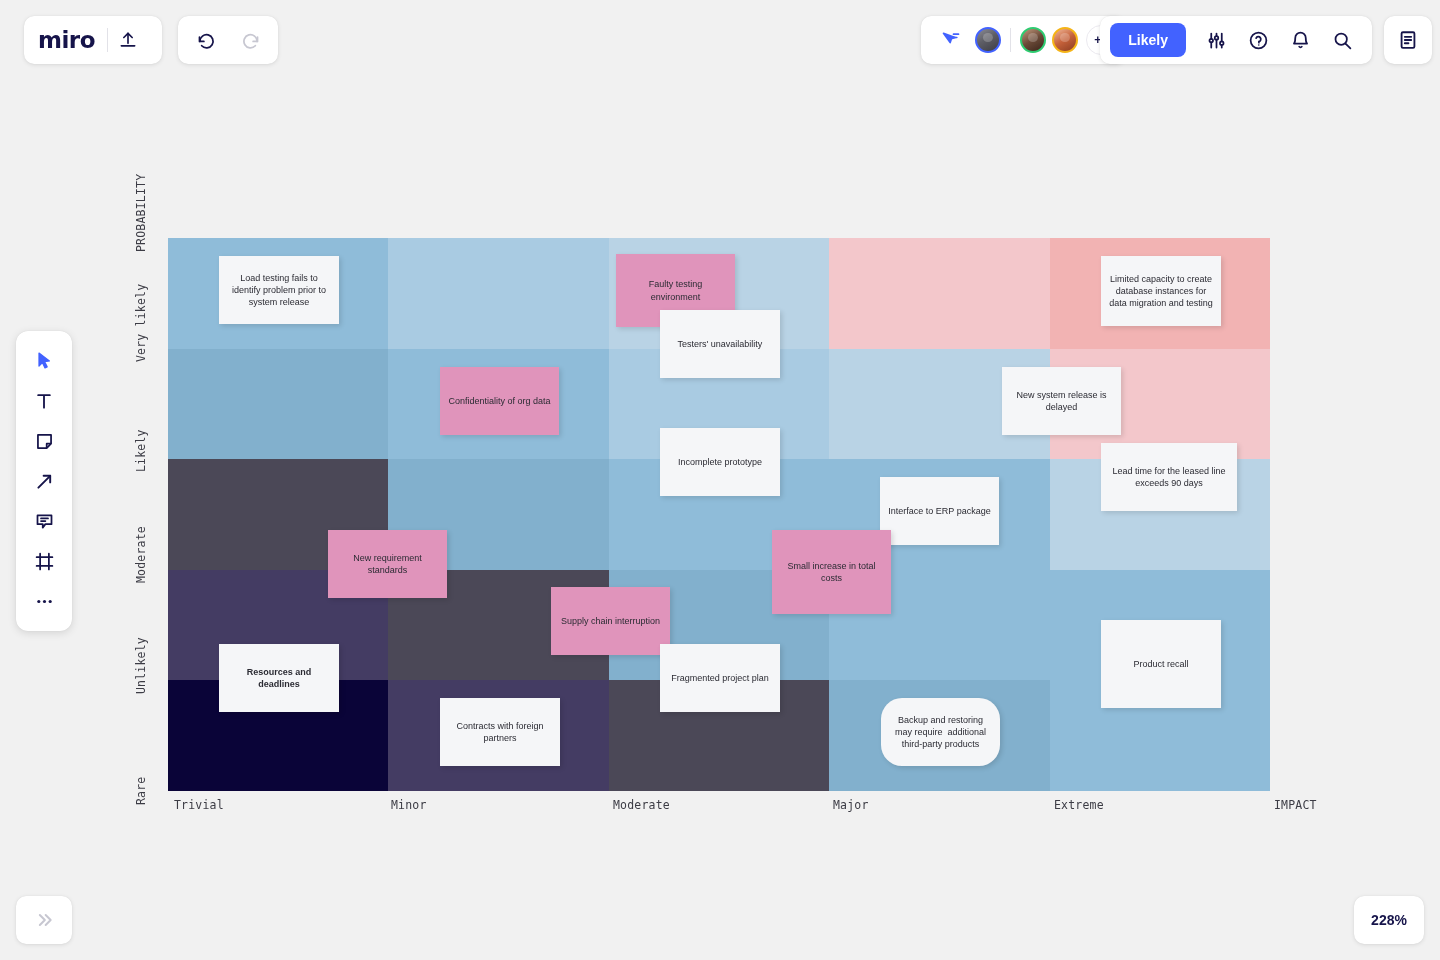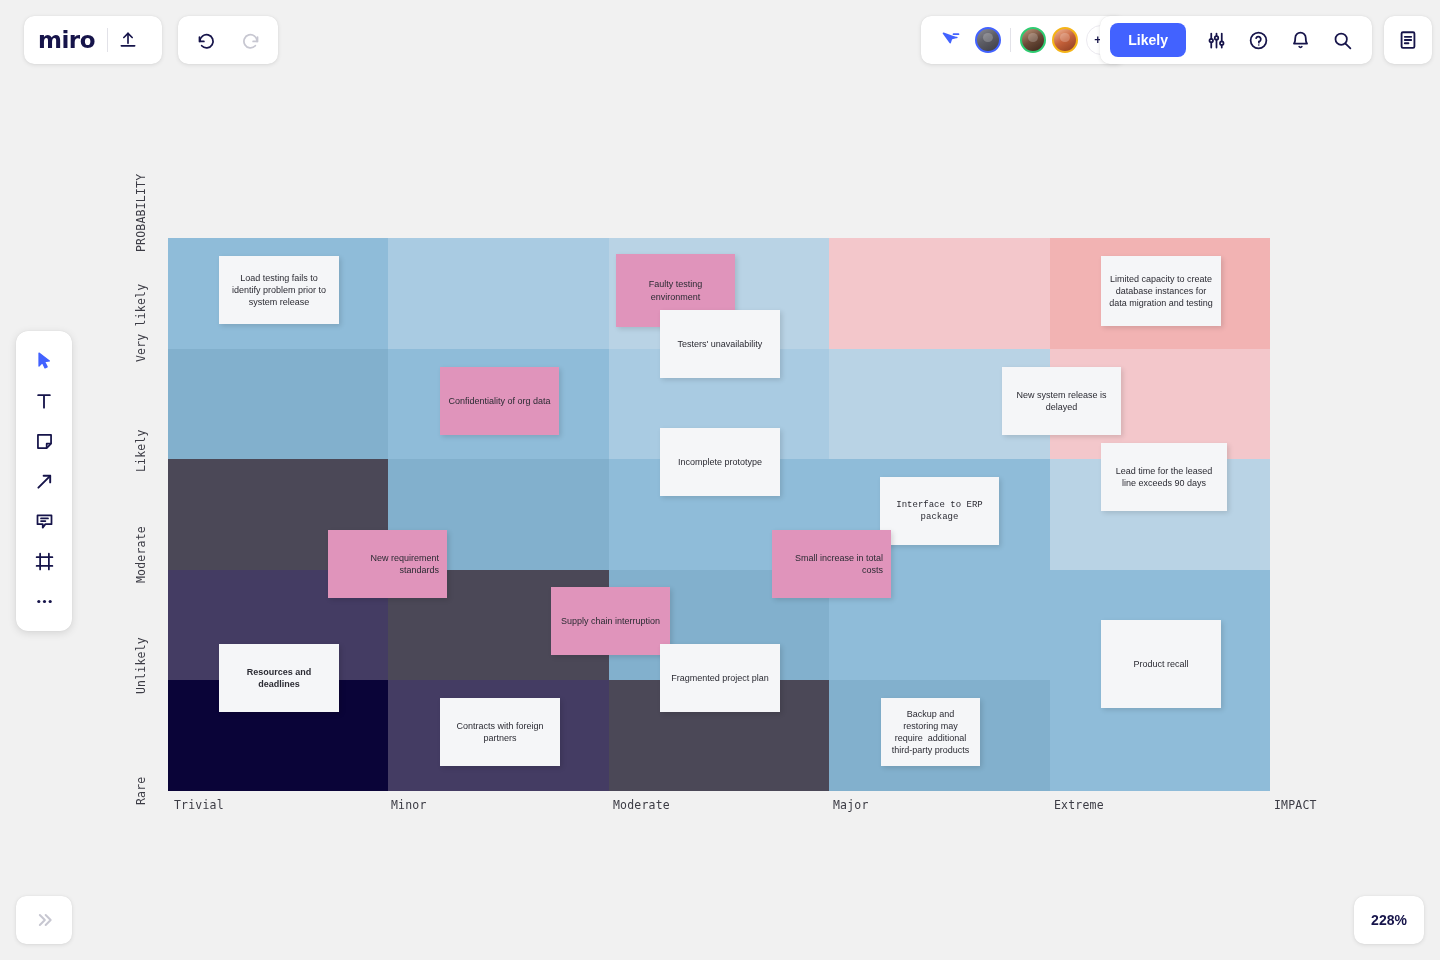--- a/index.html
+++ b/index.html
@@ -173,30 +173,30 @@
   <div class="axis-label xlab" style="left:1274px;">IMPACT</div>
 
   <div id="notes-layer">
       <div class="note white" style="left: 219px; top: 256px; width: 120px; height: 68px;">Load testing fails to identify problem prior to system release</div>
       <div class="note pink" style="left: 569px; top: 254px; width: 119px; height: 73px; margin-left: 47px;">Faulty testing environment</div>
       <div class="note white" style="left: 1101px; top: 256px; width: 120px; height: 70px;">Limited capacity to create database instances for data migration and testing</div>
       <div class="note white" style="left: 660px; top: 310px; width: 120px; height: 68px;">Testers' unavailability</div>
       <div class="note pink" style="left: 440px; top: 367px; width: 119px; height: 68px;">Confidentiality of org data</div>
       <div class="note white" style="left: 1002px; top: 367px; width: 119px; height: 68px;">New system release is delayed</div>
       <div class="note white" style="left: 660px; top: 428px; width: 120px; height: 68px;">Incomplete prototype</div>
-      <div class="note white" style="left: 1101px; top: 443px; width: 126px; height: 68px;">Lead time for the leased line exceeds 90 days</div>
-      <div class="note white" style="left: 880px; top: 477px; width: 119px; height: 68px; font-family: Liberation Mono, monospace;">Interface to ERP package</div>
-      <div class="note pink" style="left: 328px; top: 530px; width: 119px; height: 68px; text-align: right;">New requirement standards</div>
-      <div class="note pink" style="left: 772px; top: 530px; width: 119px; height: 68px; text-align: right;">Small increase in total costs</div>
+      <div class="note white" style="left: 1101px; top: 443px; width: 136px; height: 68px;">Lead time for the leased line exceeds 90 days</div>
+      <div class="note white" style="left: 880px; top: 477px; width: 119px; height: 68px;">Interface to ERP package</div>
+      <div class="note pink" style="left: 328px; top: 530px; width: 119px; height: 68px;">New requirement standards</div>
+      <div class="note pink" style="left: 772px; top: 530px; width: 119px; height: 84px;">Small increase in total costs</div>
       <div class="note pink" style="left: 551px; top: 587px; width: 119px; height: 68px;">Supply chain interruption</div>
       <div class="note white" style="left: 219px; top: 644px; width: 120px; height: 68px; font-weight: bold;">Resources and deadlines</div>
       <div class="note white" style="left: 660px; top: 644px; width: 120px; height: 68px;">Fragmented project plan</div>
       <div class="note white" style="left: 1101px; top: 620px; width: 120px; height: 88px;">Product recall</div>
       <div class="note white" style="left: 440px; top: 698px; width: 120px; height: 68px;">Contracts with foreign partners</div>
-      <div class="note white" style="left: 881px; top: 698px; width: 99px; height: 68px;">Backup and restoring may require  additional third-party products</div>
+      <div class="note white" style="left: 881px; top: 698px; width: 119px; height: 68px; border-radius: 21px;">Backup and restoring may require  additional third-party products</div>
     </div>
 </div>
 
 <div class="topbar">
 
   <div class="pill" id="brand-pill">
     <span class="miro-logo">miro</span>
     <span class="vdiv"></span>
     <span class="ticon">
       <svg width="20" height="20" viewBox="0 0 24 24" fill="none" stroke="#16144a" stroke-width="2" stroke-linecap="round" stroke-linejoin="round">

